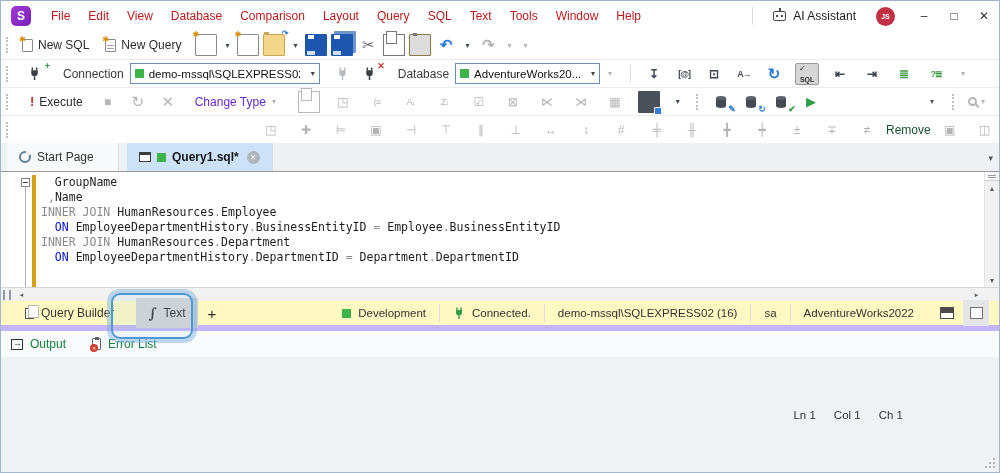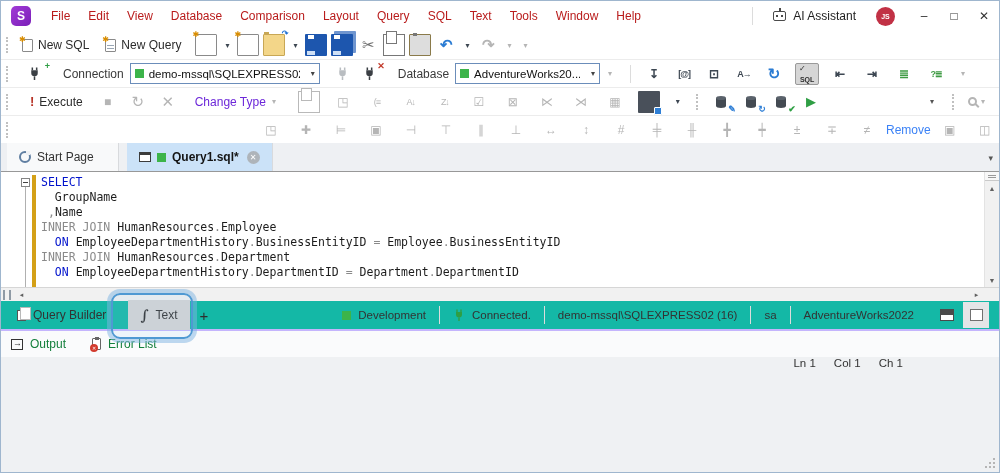--- a/index.html
+++ b/index.html
@@ -74,21 +74,21 @@
   .i-plug .badge{position:absolute;right:-5px;top:-4px;font-size:9px;font-weight:bold;text-shadow:0 0 2px #fff;}
   .sqlcheck{width:24px;height:22px;background:#d6d6d6;border:1px solid #9a9a9a;border-radius:2px;position:relative;
     display:inline-flex;align-items:flex-end;justify-content:center;margin:0 2px;}
   .sqlcheck .sqltxt{font-size:7px;font-weight:bold;color:#2e2e2e;line-height:9px;}
   .sqlcheck .chk{position:absolute;top:0;left:3px;font-size:8px;color:#2e2e2e;}
   .i-mag{width:9px;height:9px;border:2px solid #b5b5b5;border-radius:50%;position:relative;display:inline-block;}
   .i-mag::after{content:"";position:absolute;width:2px;height:5px;background:#b5b5b5;transform:rotate(-45deg);right:-3px;bottom:-4px;}
   .exec-bang{color:var(--execred);font-weight:bold;font-size:13px;}
   .play{color:#2f9e44;font-size:13px;}
   .chtype{color:#6d28d9;padding:0 6px;}
-  .remove-lbl{color:#3b82f6;padding:0 8px;}
+  .remove-lbl{color:#14532d;padding:0 8px;}
 
   
   .tabstrip{height:29px;background:#eef0f3;display:flex;align-items:flex-end;border-bottom:1px solid #989898;flex:none;}
   .dtab{height:28px;display:flex;align-items:center;gap:6px;padding:0 12px;font-size:12px;color:#333;background:#f8f9fa;border-right:1px solid #d8dadd;}
   .dtab.active{background:var(--tabactive);font-weight:bold;color:#141414;}
   .i-start{width:12px;height:12px;border:2px solid #5f7ea1;border-radius:50%;position:relative;display:inline-block;}
   .i-start::after{content:"";position:absolute;top:-2px;right:-1px;width:4px;height:4px;background:#eef0f3;}
   .i-qwin{width:12px;height:10px;border:1.5px solid #3c3c3c;position:relative;display:inline-block;background:#fff;}
   .i-qwin::before{content:"";position:absolute;top:0;left:0;right:0;height:2px;background:#3c3c3c;}
   .gsq2{width:9px;height:9px;background:var(--green);display:inline-block;}
@@ -111,21 +111,21 @@
   .vsplit::after{content:"";position:absolute;left:3px;right:3px;top:3px;height:1px;background:#9a9a9a;box-shadow:0 2px 0 #9a9a9a;}
   .sarrow{height:14px;width:100%;display:flex;align-items:center;justify-content:center;font-size:7px;color:#606060;}
   .vtrack{flex:1;width:100%;}
   .hscroll{height:14px;background:#f1f1f1;border-top:1px solid #d6d6d6;display:flex;align-items:center;flex:none;}
   .hsplit{width:8px;height:10px;margin:0 3px 0 2px;border-left:2px solid #8f9aa5;border-right:2px solid #8f9aa5;}
   .harrow{width:15px;text-align:center;font-size:7px;color:#606060;}
   .htrack{flex:1;height:100%;}
   .hcorner{width:15px;height:100%;background:#f1f1f1;}
 
   
-  .viewbar{height:30px;background:#14b8a6;border-bottom:2px solid #c4b5fd;display:flex;align-items:center;position:relative;flex:none;}
+  .viewbar{height:30px;background:#fef9c3;border-bottom:6px solid #c4b5fd;display:flex;align-items:center;position:relative;flex:none;padding-left:8px;}
   .vtab{height:30px;display:flex;align-items:center;gap:7px;padding:0 12px;color:#333;}
   .vtab.selected{background:#d4d4d4;}
   .i-int{font-size:14px;font-weight:bold;color:#2e2e2e;font-family:"DejaVu Serif",serif;}
   .addtab{font-size:15px;color:#2e2e2e;padding:0 10px;}
   .hl-ring{position:absolute;left:110px;top:-8px;width:82px;height:46px;border:2px solid var(--hlblue);
     border-radius:9px;box-shadow:0 0 0 4px rgba(125,180,225,.5);background:rgba(150,200,240,.12);z-index:6;pointer-events:none;}
   .statusgrp{margin-left:auto;display:flex;align-items:center;height:100%;}
   .seg{display:flex;align-items:center;gap:7px;padding:0 13px;height:18px;border-left:1px solid #dcdcdc;
     font-size:11.5px;color:#333;white-space:nowrap;}
   .seg:first-child{border-left:none;}
@@ -138,21 +138,21 @@
   .panelbar{height:26px;background:#fafbfc;display:flex;align-items:center;gap:26px;padding-left:10px;flex:none;}
   .ptab{display:flex;align-items:center;gap:7px;color:#15803d;font-size:12px;}
   .i-output{width:12px;height:11px;border:1.5px solid #333;position:relative;display:inline-block;}
   .i-output::after{content:"→";position:absolute;font-size:9px;font-weight:bold;color:#333;top:-1.5px;left:1px;}
   .i-elist{width:9px;height:12px;border:1px solid #666;background:#fff;position:relative;display:inline-block;border-radius:1px;}
   .i-elist::before{content:"";position:absolute;top:-2px;left:2px;width:4px;height:3px;background:#666;}
   .i-elist::after{content:"✕";position:absolute;left:-3px;bottom:-3px;width:8px;height:8px;border-radius:50%;
     background:#d23b2e;color:#fff;font-size:5px;display:flex;align-items:center;justify-content:center;}
 
   
-  .statusbar{flex:1;background:#eff1f3;display:flex;align-items:flex-start;position:relative;}
+  .statusbar{flex:1;background:#eff1f3;display:flex;align-items:center;position:relative;}
   .sb-pos{margin-left:auto;display:flex;gap:18px;margin-right:96px;font-size:11.5px;color:#333;}
   .sb-grip{position:absolute;right:4px;bottom:4px;width:2px;height:2px;background:#b5b5b5;
     box-shadow:-4px 0 #b5b5b5,-8px 0 #b5b5b5,0 -4px #b5b5b5,-4px -4px #b5b5b5,0 -8px #b5b5b5;}
 </style>
 </head>
 <body>
 
 <div class="window">
 
   <div class="titlebar">
@@ -373,21 +373,20 @@
     </span>
     <span class="tabstrip-caret">▾</span>
   </div>
 
   <div class="editor">
     <div class="code-region">
       <span class="fold-box"></span>
       <span class="fold-line"></span>
       <span class="changebar"></span>
       <div>
-          <div class="code-line"><span class="tk-kw">SELECT</span></div>
           <div class="code-line"><span class="tk-id">  GroupName</span></div>
           <div class="code-line"><span class="tk-id"> </span><span class="tk-gr">,</span><span class="tk-id">Name</span></div>
           <div class="code-line"><span class="tk-gr">INNER JOIN</span><span class="tk-id"> HumanResources</span><span class="tk-gr">.</span><span class="tk-id">Employee</span></div>
           <div class="code-line"><span class="tk-id">  </span><span class="tk-kw">ON</span><span class="tk-id"> EmployeeDepartmentHistory</span><span class="tk-gr">.</span><span class="tk-id">BusinessEntityID </span><span class="tk-gr">=</span><span class="tk-id"> Employee</span><span class="tk-gr">.</span><span class="tk-id">BusinessEntityID</span></div>
           <div class="code-line"><span class="tk-gr">INNER JOIN</span><span class="tk-id"> HumanResources</span><span class="tk-gr">.</span><span class="tk-id">Department</span></div>
           <div class="code-line"><span class="tk-id">  </span><span class="tk-kw">ON</span><span class="tk-id"> EmployeeDepartmentHistory</span><span class="tk-gr">.</span><span class="tk-id">DepartmentID </span><span class="tk-gr">=</span><span class="tk-id"> Department</span><span class="tk-gr">.</span><span class="tk-id">DepartmentID</span></div>
         </div>
     </div>
     <div class="vscroll">
       <span class="vsplit"></span>

